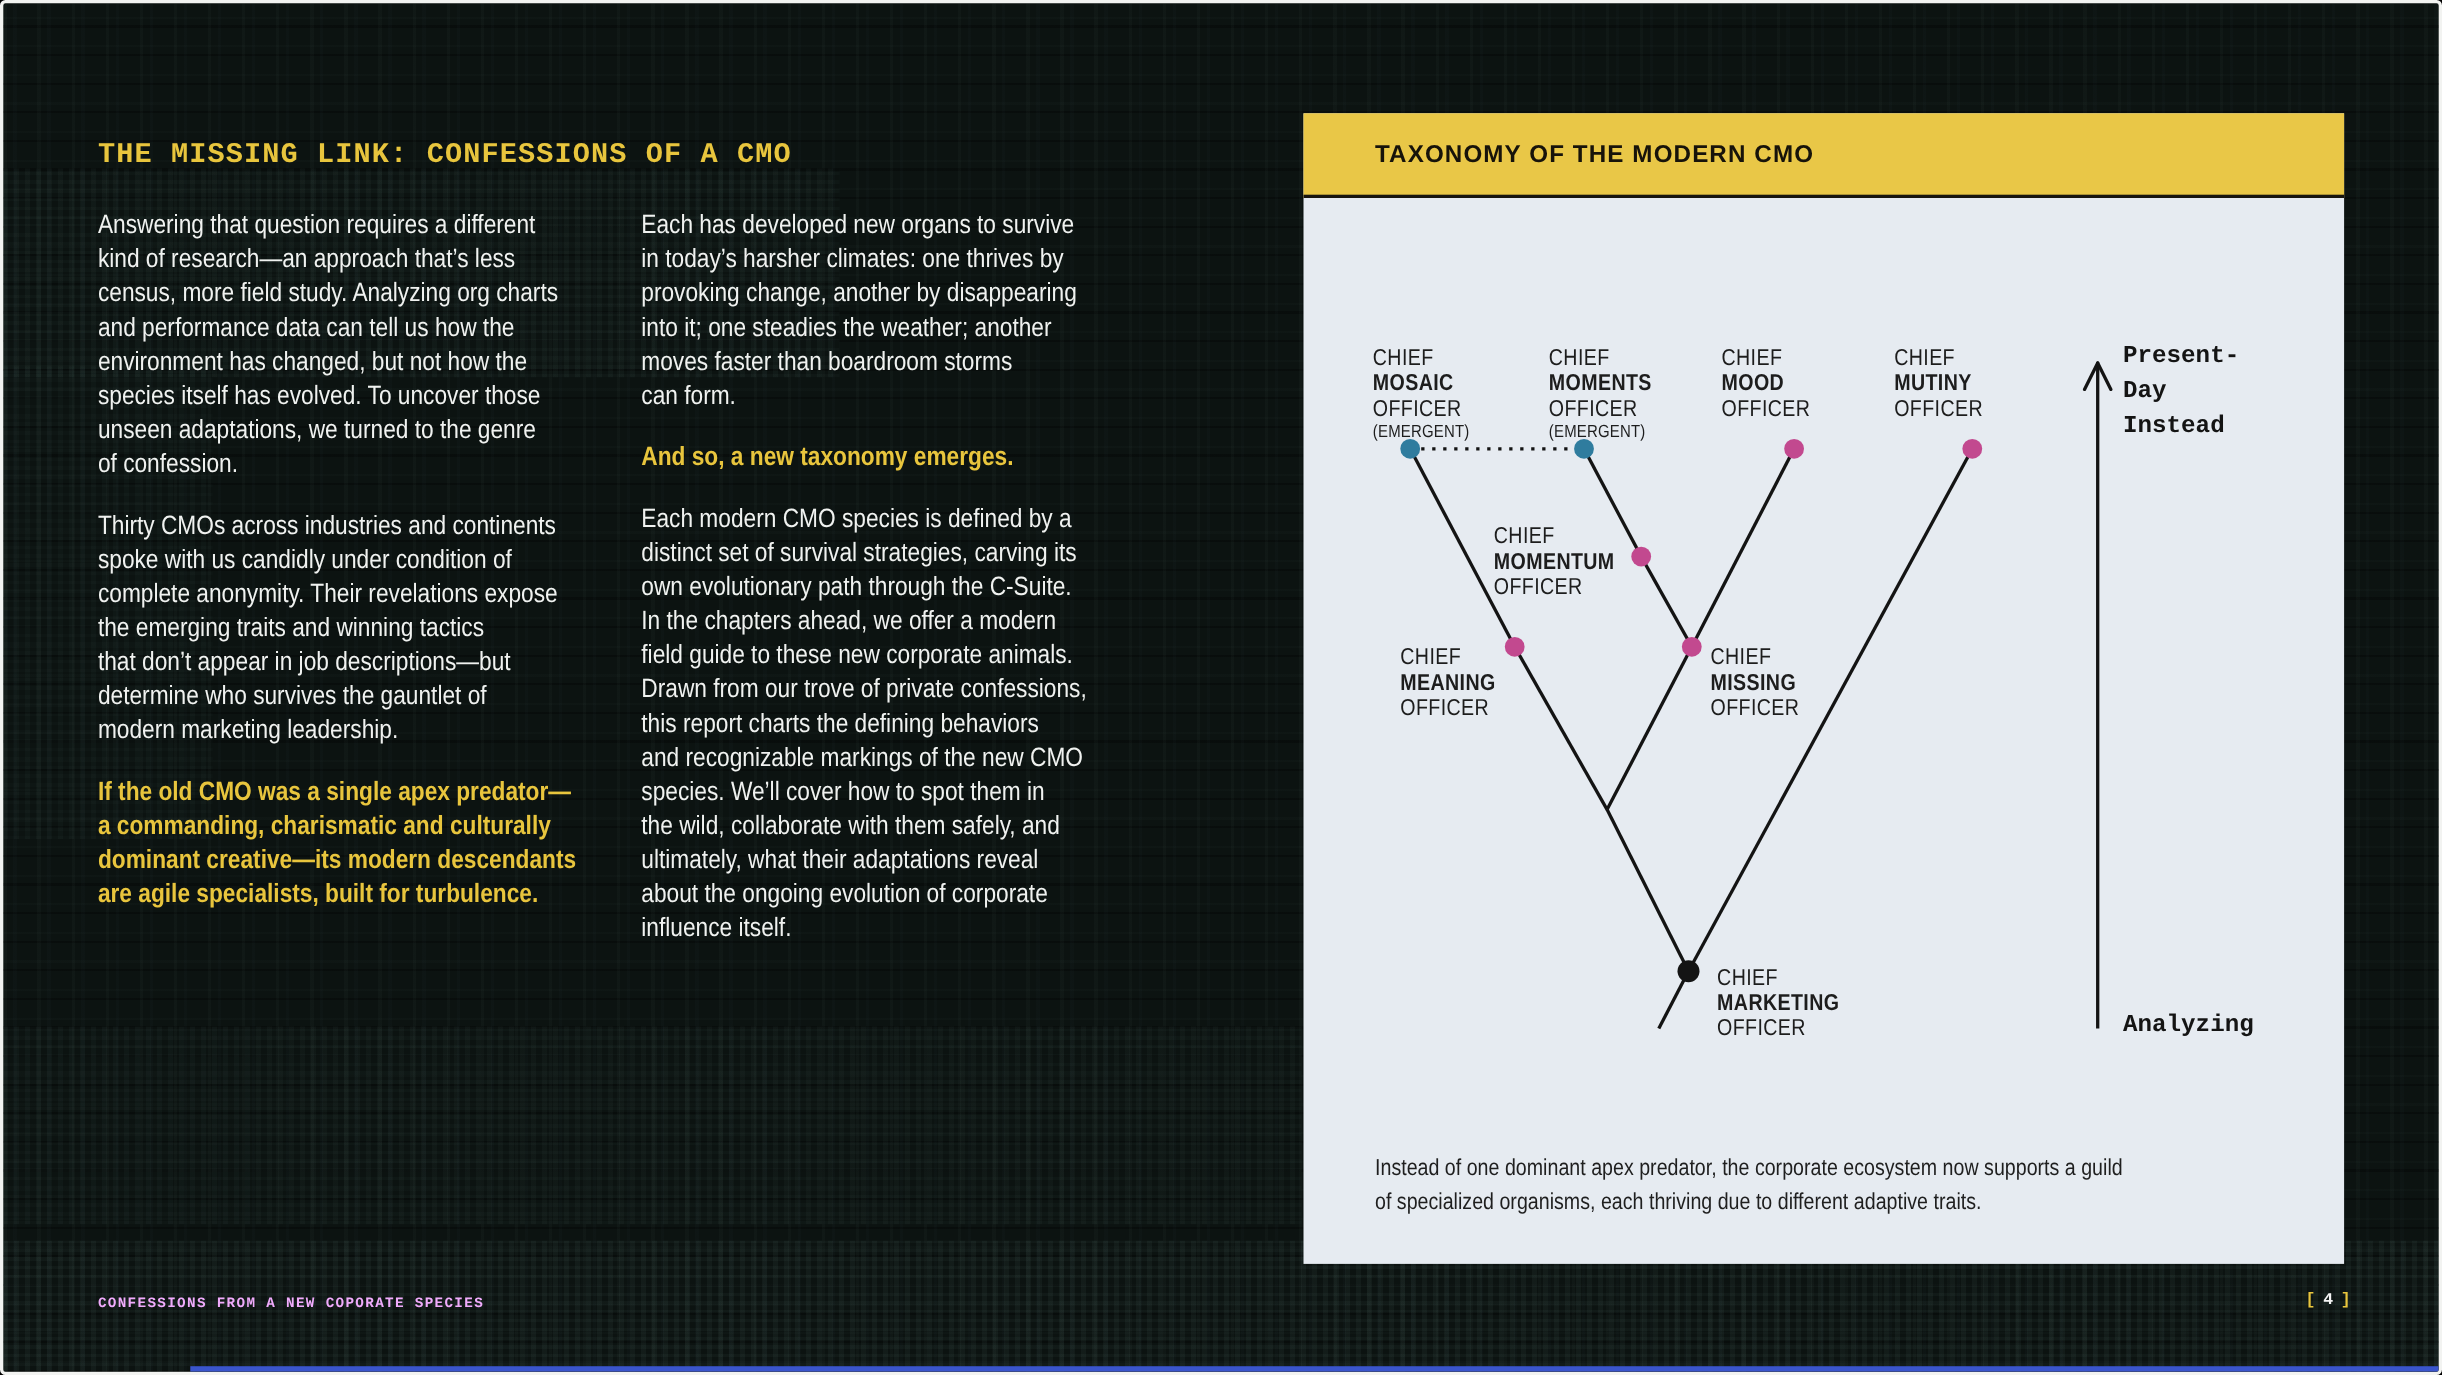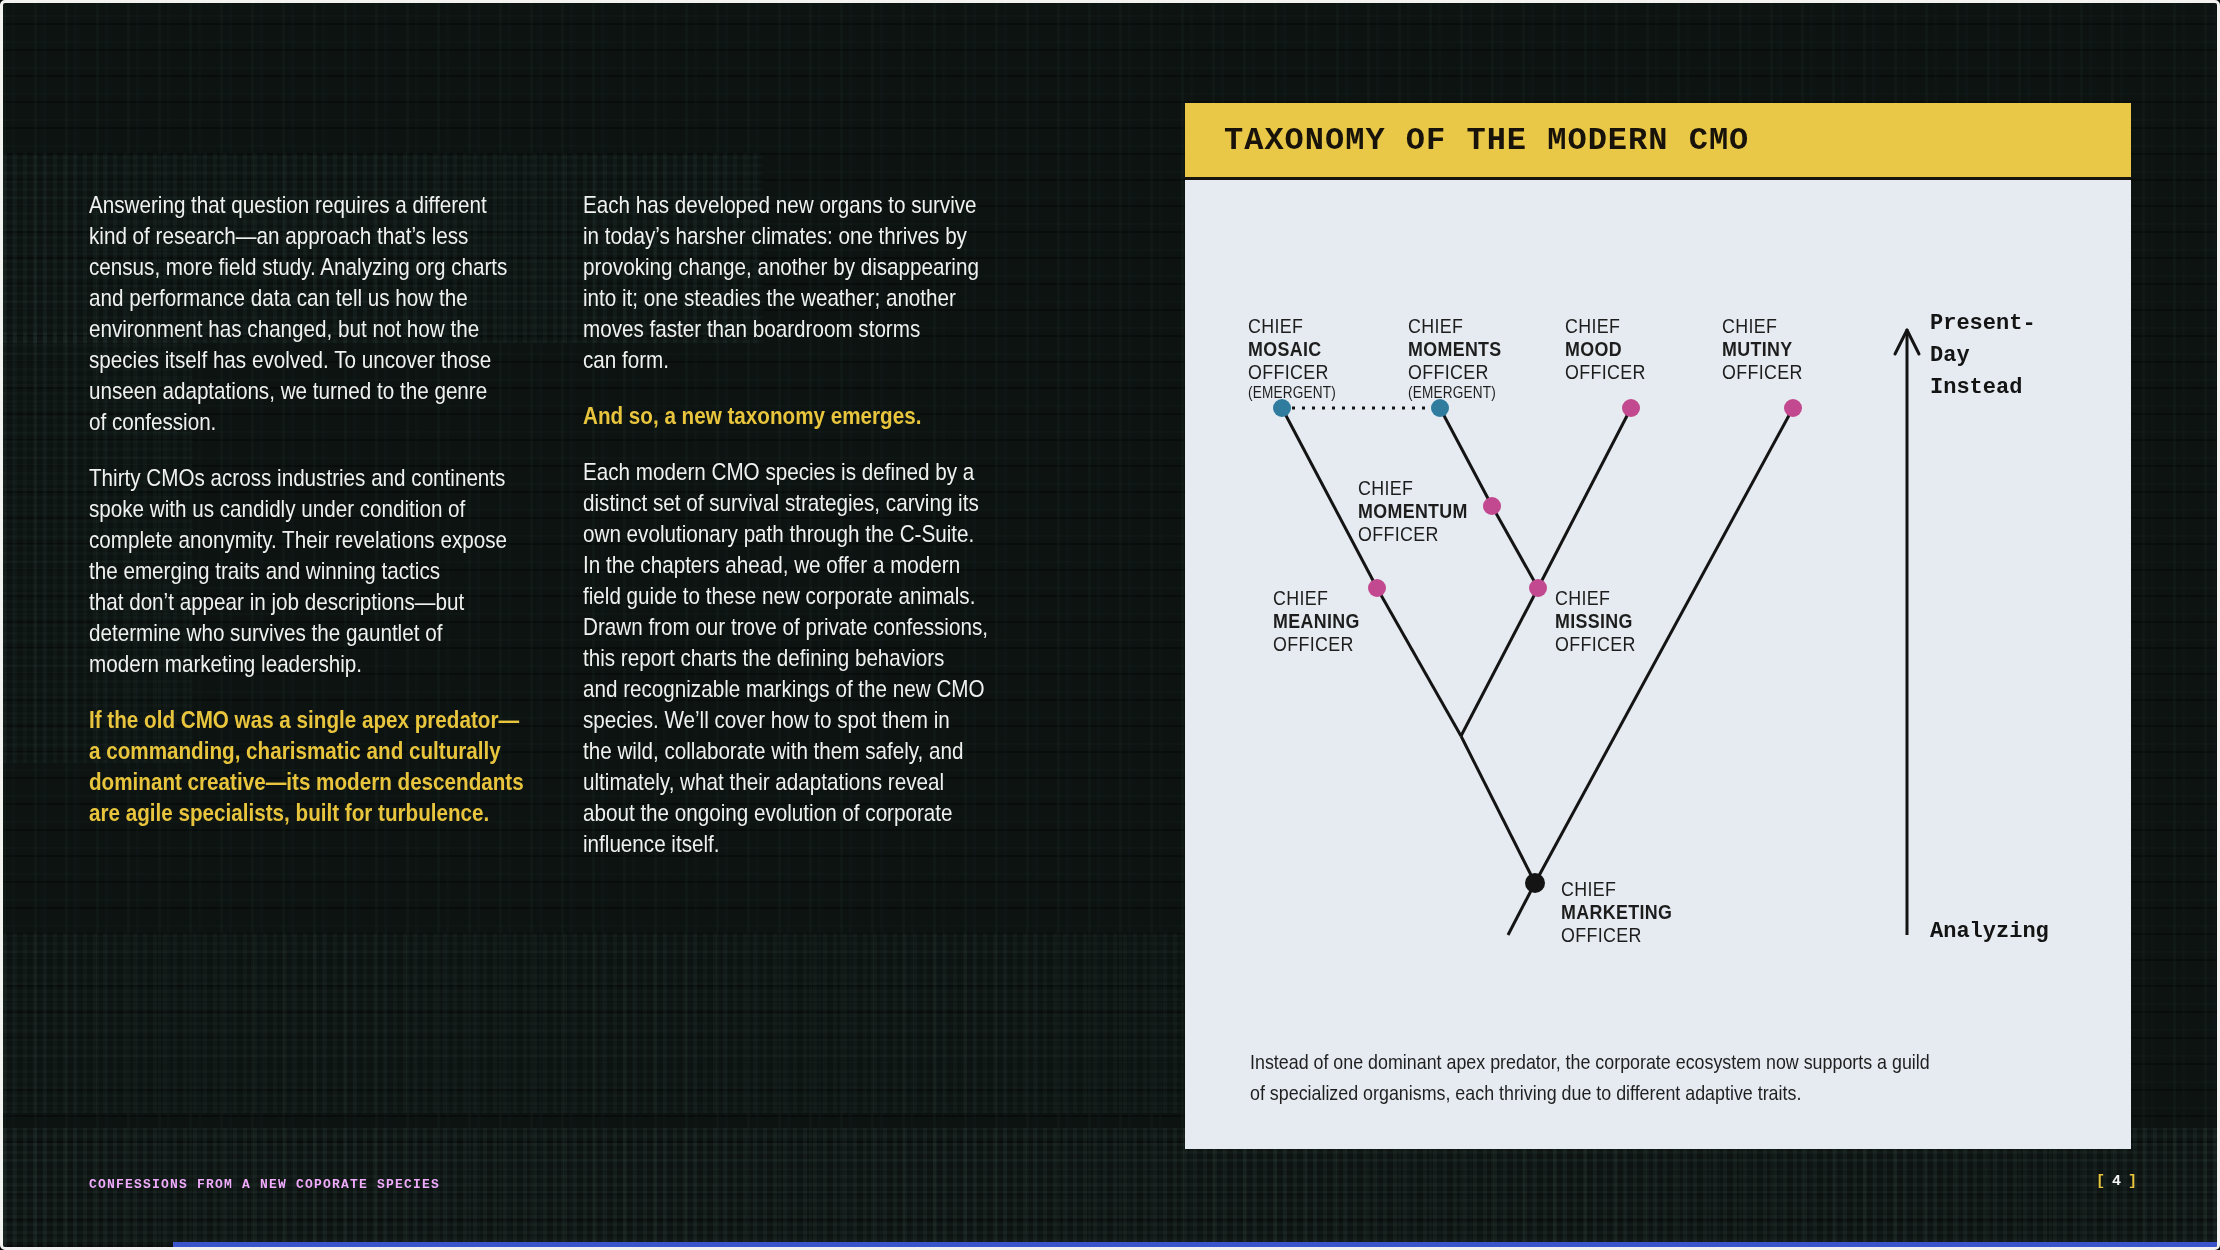--- a/index.html
+++ b/index.html
@@ -54,23 +54,23 @@
     position:absolute;left:1182px;top:100px;width:946px;height:1046px;
     background:#E6EBF1;
   }
   .panel-header{
     position:relative;height:74px;
     background:#E9C747;
     border-bottom:3px solid #17150F;
     display:flex;align-items:center;
   }
   .panel-header span{
-    margin-left:39px;
-    font-family:Liberation Mono, monospace;
-    font-size:32px;font-weight:700;letter-spacing:1px;
+    margin-left:65px;
+    font-family:Liberation Sans, sans-serif;
+    font-size:22px;font-weight:700;letter-spacing:1px;
     color:#17130A;white-space:nowrap;
   }
   .panel-body{position:relative;height:969px;padding-left:48px;}
   #tree-svg{position:absolute;left:0;top:0;width:946px;height:969px;}
 
   .nlabel{
     position:absolute;color:#1D1D1D;
     transform:scaleX(.85);transform-origin:0 0;white-space:nowrap;
   }
   .nl{display:block;font-size:21px;line-height:23px;letter-spacing:.4px;}
@@ -117,20 +117,21 @@
 </head>
 <body>
 
 <div class="page">
   <div class="tex"></div>
   <div class="band band-1"></div>
   <div class="band band-2"></div>
   <div class="band band-3"></div>
   <div class="band band-4"></div>
 
+  <h1 class="doc-title">THE MISSING LINK: CONFESSIONS OF A CMO</h1>
 
   <div class="col col-1">
     <p>Answering that question requires a different
 kind of research—an approach that’s less
 census, more field study. Analyzing org charts
 and performance data can tell us how the
 environment has changed, but not how the
 species itself has evolved. To uncover those
 unseen adaptations, we turned to the genre
 of confession.</p>

